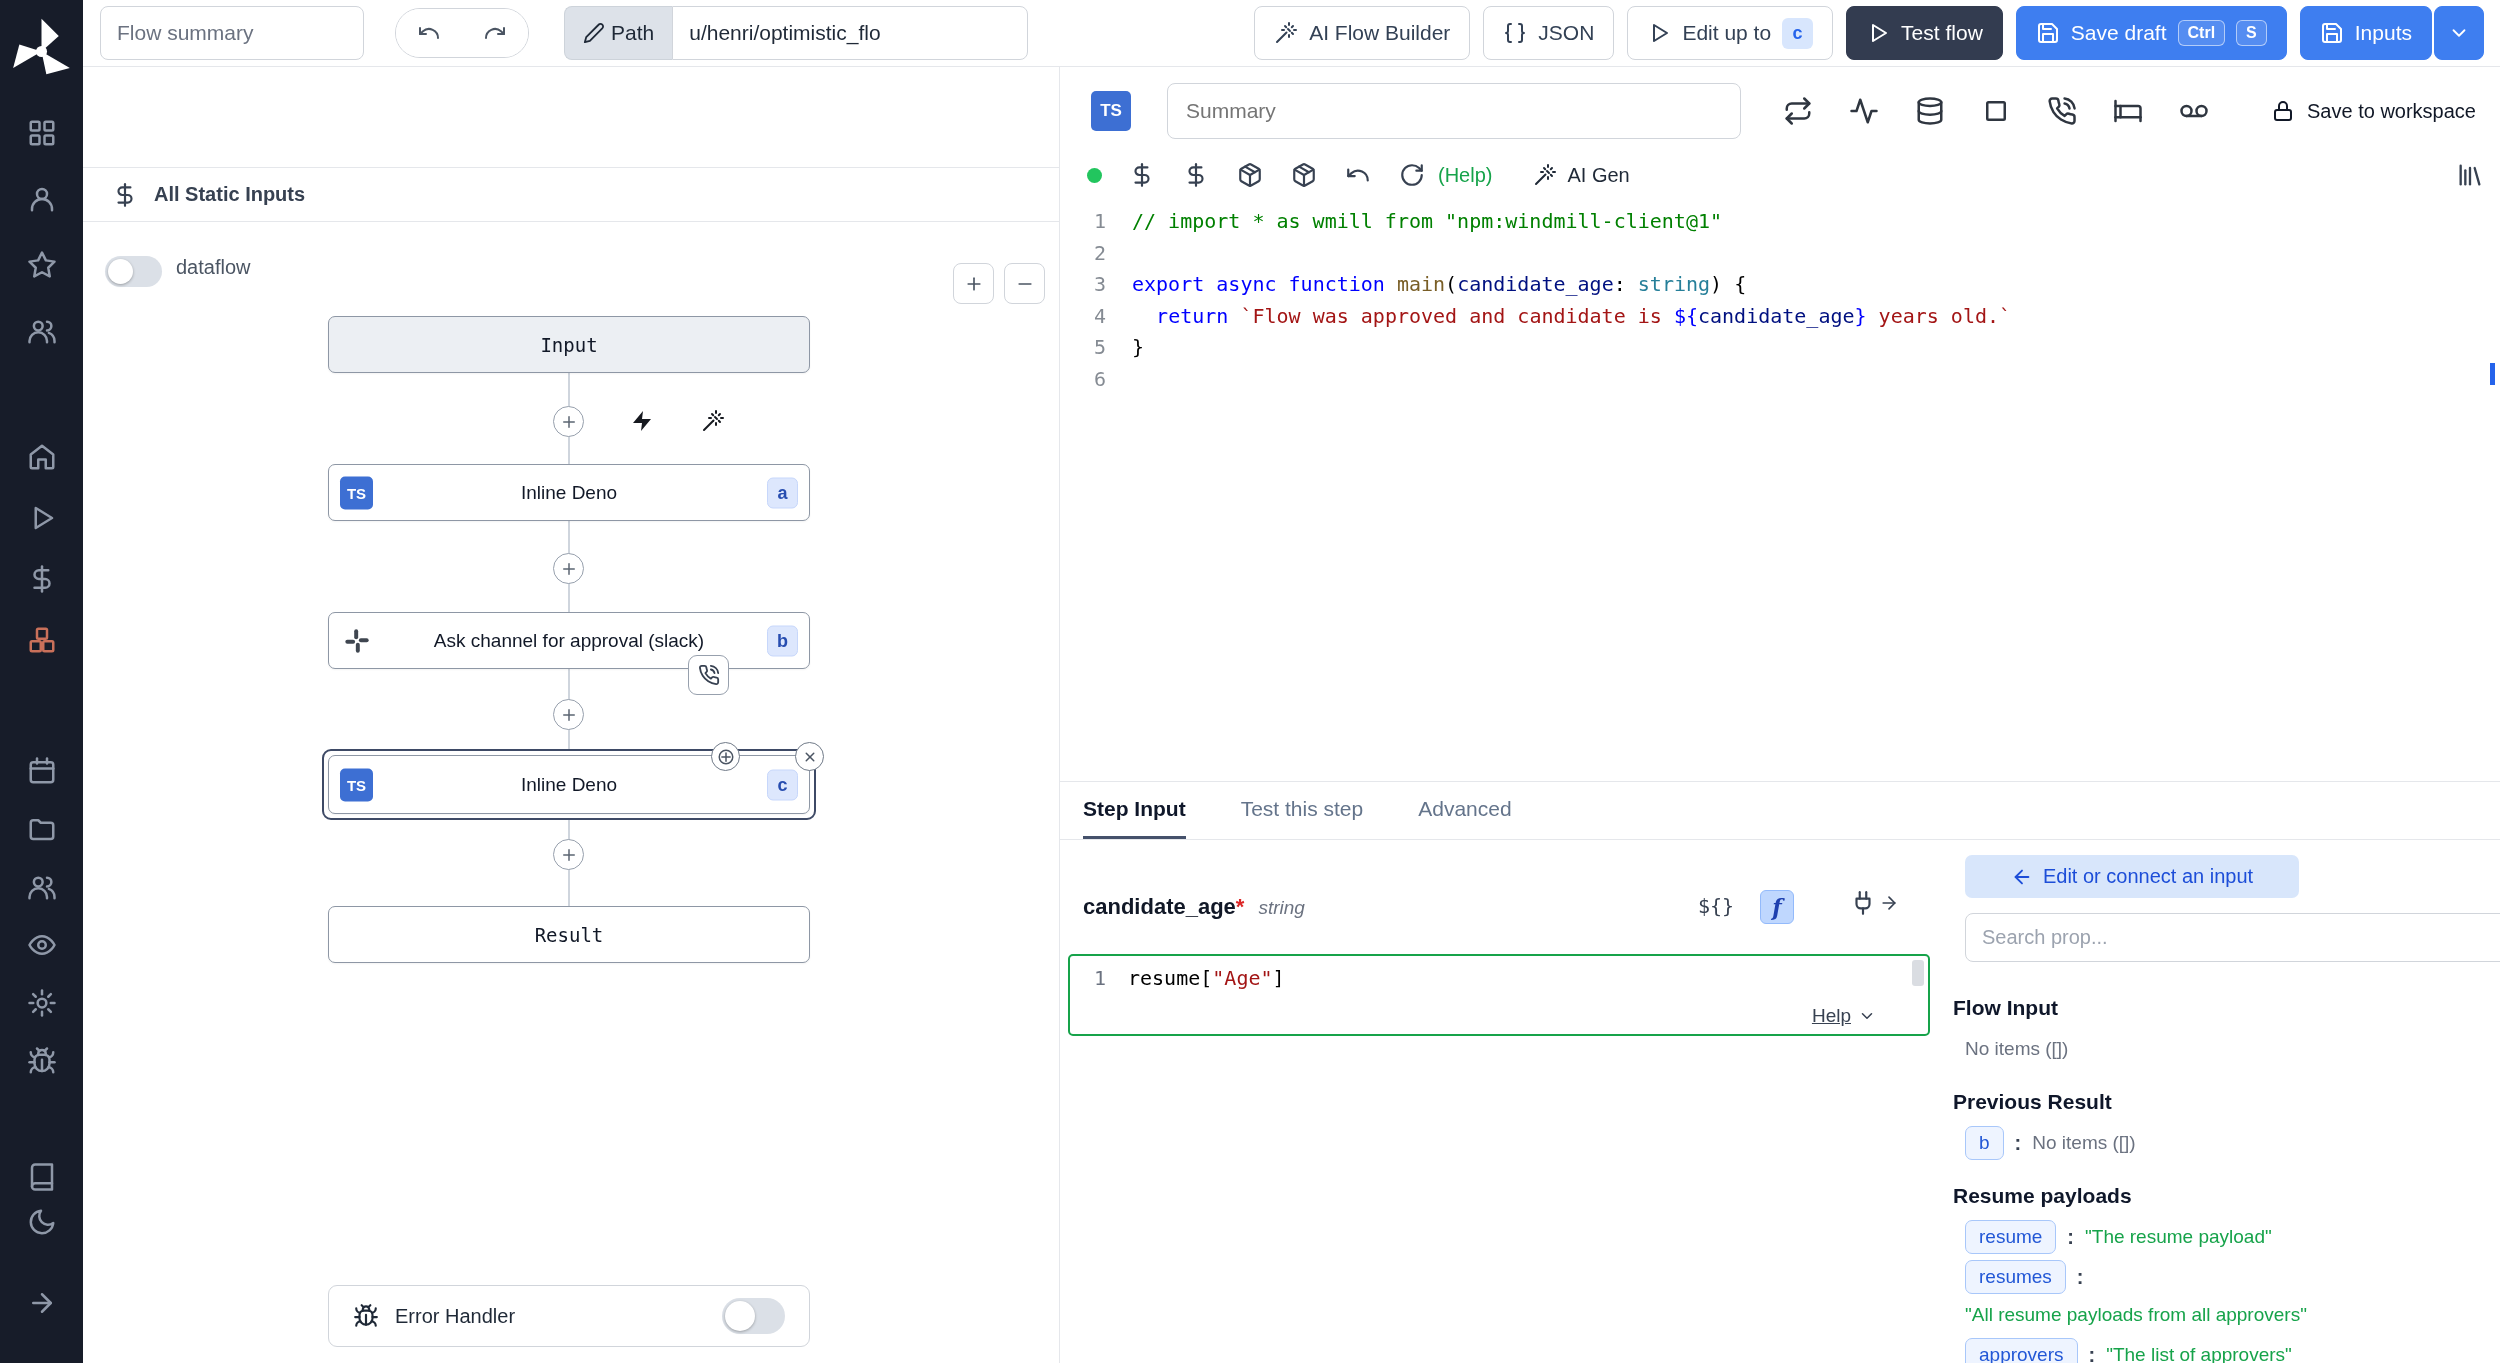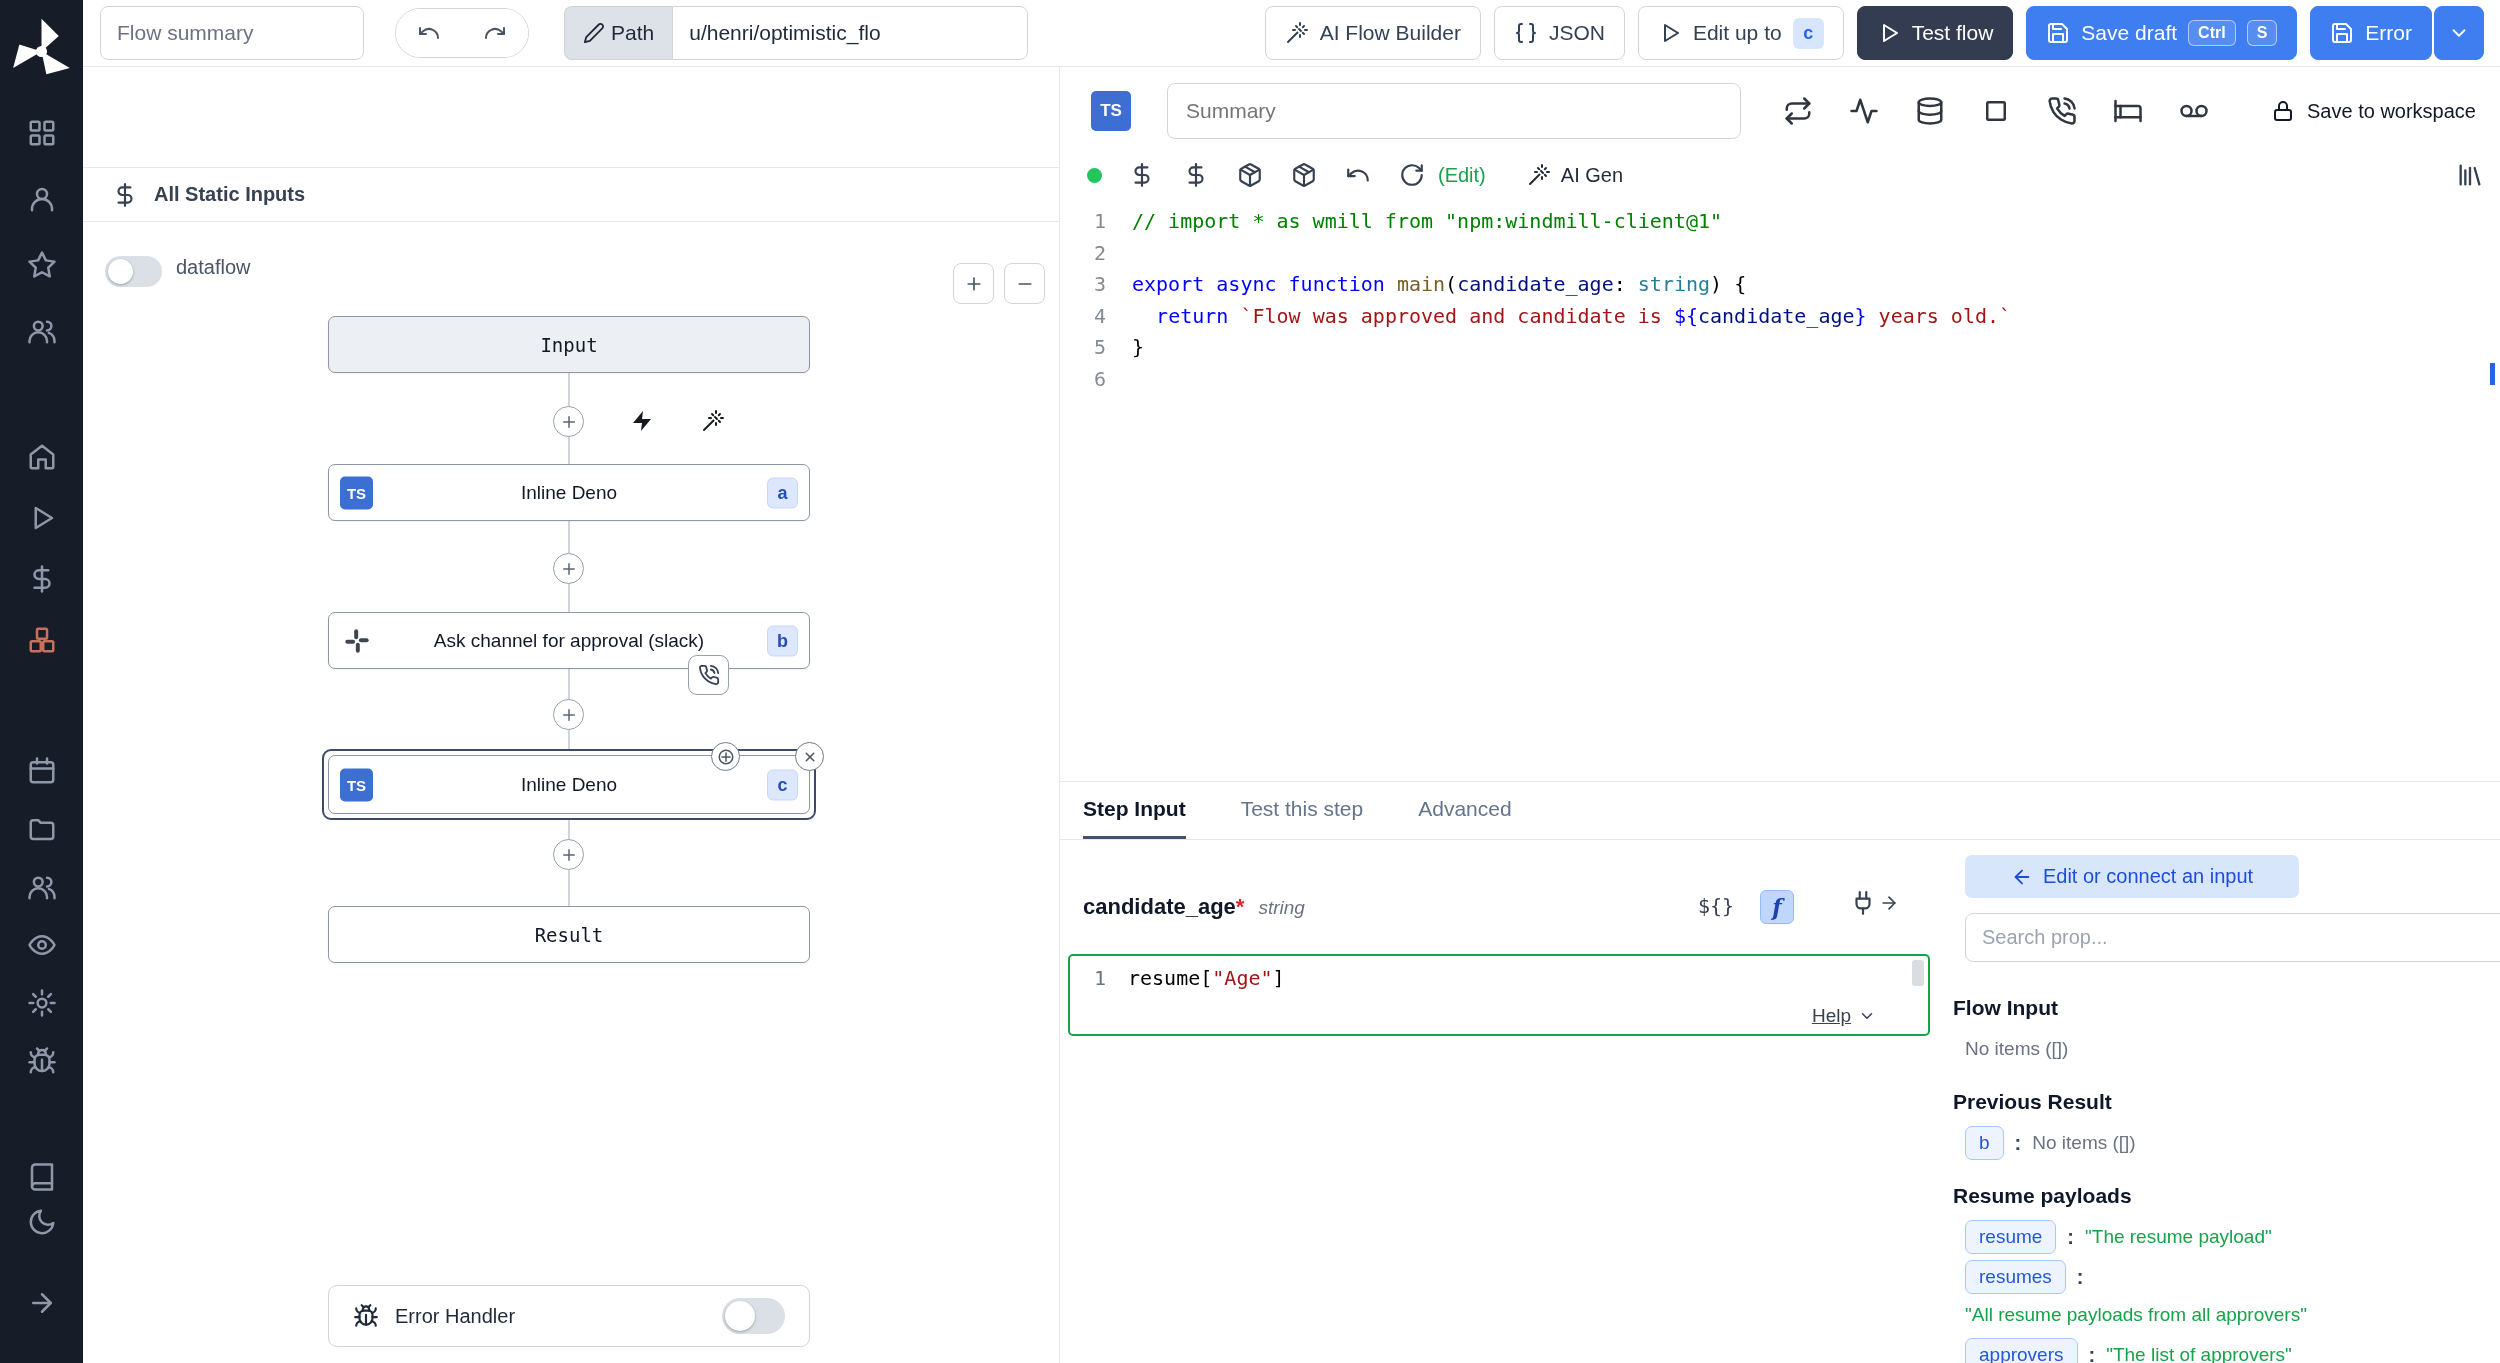--- a/index.html
+++ b/index.html
@@ -351,21 +351,21 @@
   </button>
   <div class="deploy-group">
     <button class="btn btn-blue">
       <span class="icn i24">
           <svg viewBox="0 0 24 24">
             <path d="M19 21H5a2 2 0 0 1-2-2V5a2 2 0 0 1 2-2h11l5 5v11a2 2 0 0 1-2 2z"></path>
             <path d="M17 21v-8H7v8"></path>
             <path d="M7 3v5h8"></path>
           </svg>
         </span>
-      <span>Error</span>
+      <span>Inputs</span>
     </button>
     <button class="btn btn-blue btn-caret">
       <span class="icn i22">
           <svg viewBox="0 0 24 24">
             <path d="m6 9 6 6 6-6"></path>
           </svg>
         </span>
     </button>
   </div>
 </div>
@@ -646,21 +646,21 @@
           <path d="M21 17a9 9 0 0 0-15-6.7L3 13"></path>
         </svg>
       </span>
       <span class="tbar-ic icn">
         <svg viewBox="0 0 24 24">
           <path d="M21 12a9 9 0 1 1-9-9c2.52 0 4.85.99 6.57 2.57L21 8"></path>
           <path d="M21 3v5h-5"></path>
         </svg>
       </span>
     </div>
-  <span class="runtime">(Edit)</span>
+  <span class="runtime">(Help)</span>
   <button class="ai-gen">
     <span class="icn i24">
         <svg viewBox="0 0 24 24">
           <path d="m3 21 9.5-9.5"></path>
           <path d="m14 8 2 2"></path>
           <path d="M15 4V2"></path>
           <path d="M15 16v-2"></path>
           <path d="M8 9h2"></path>
           <path d="M20 9h2"></path>
           <path d="M17.8 11.8 19 13"></path>

